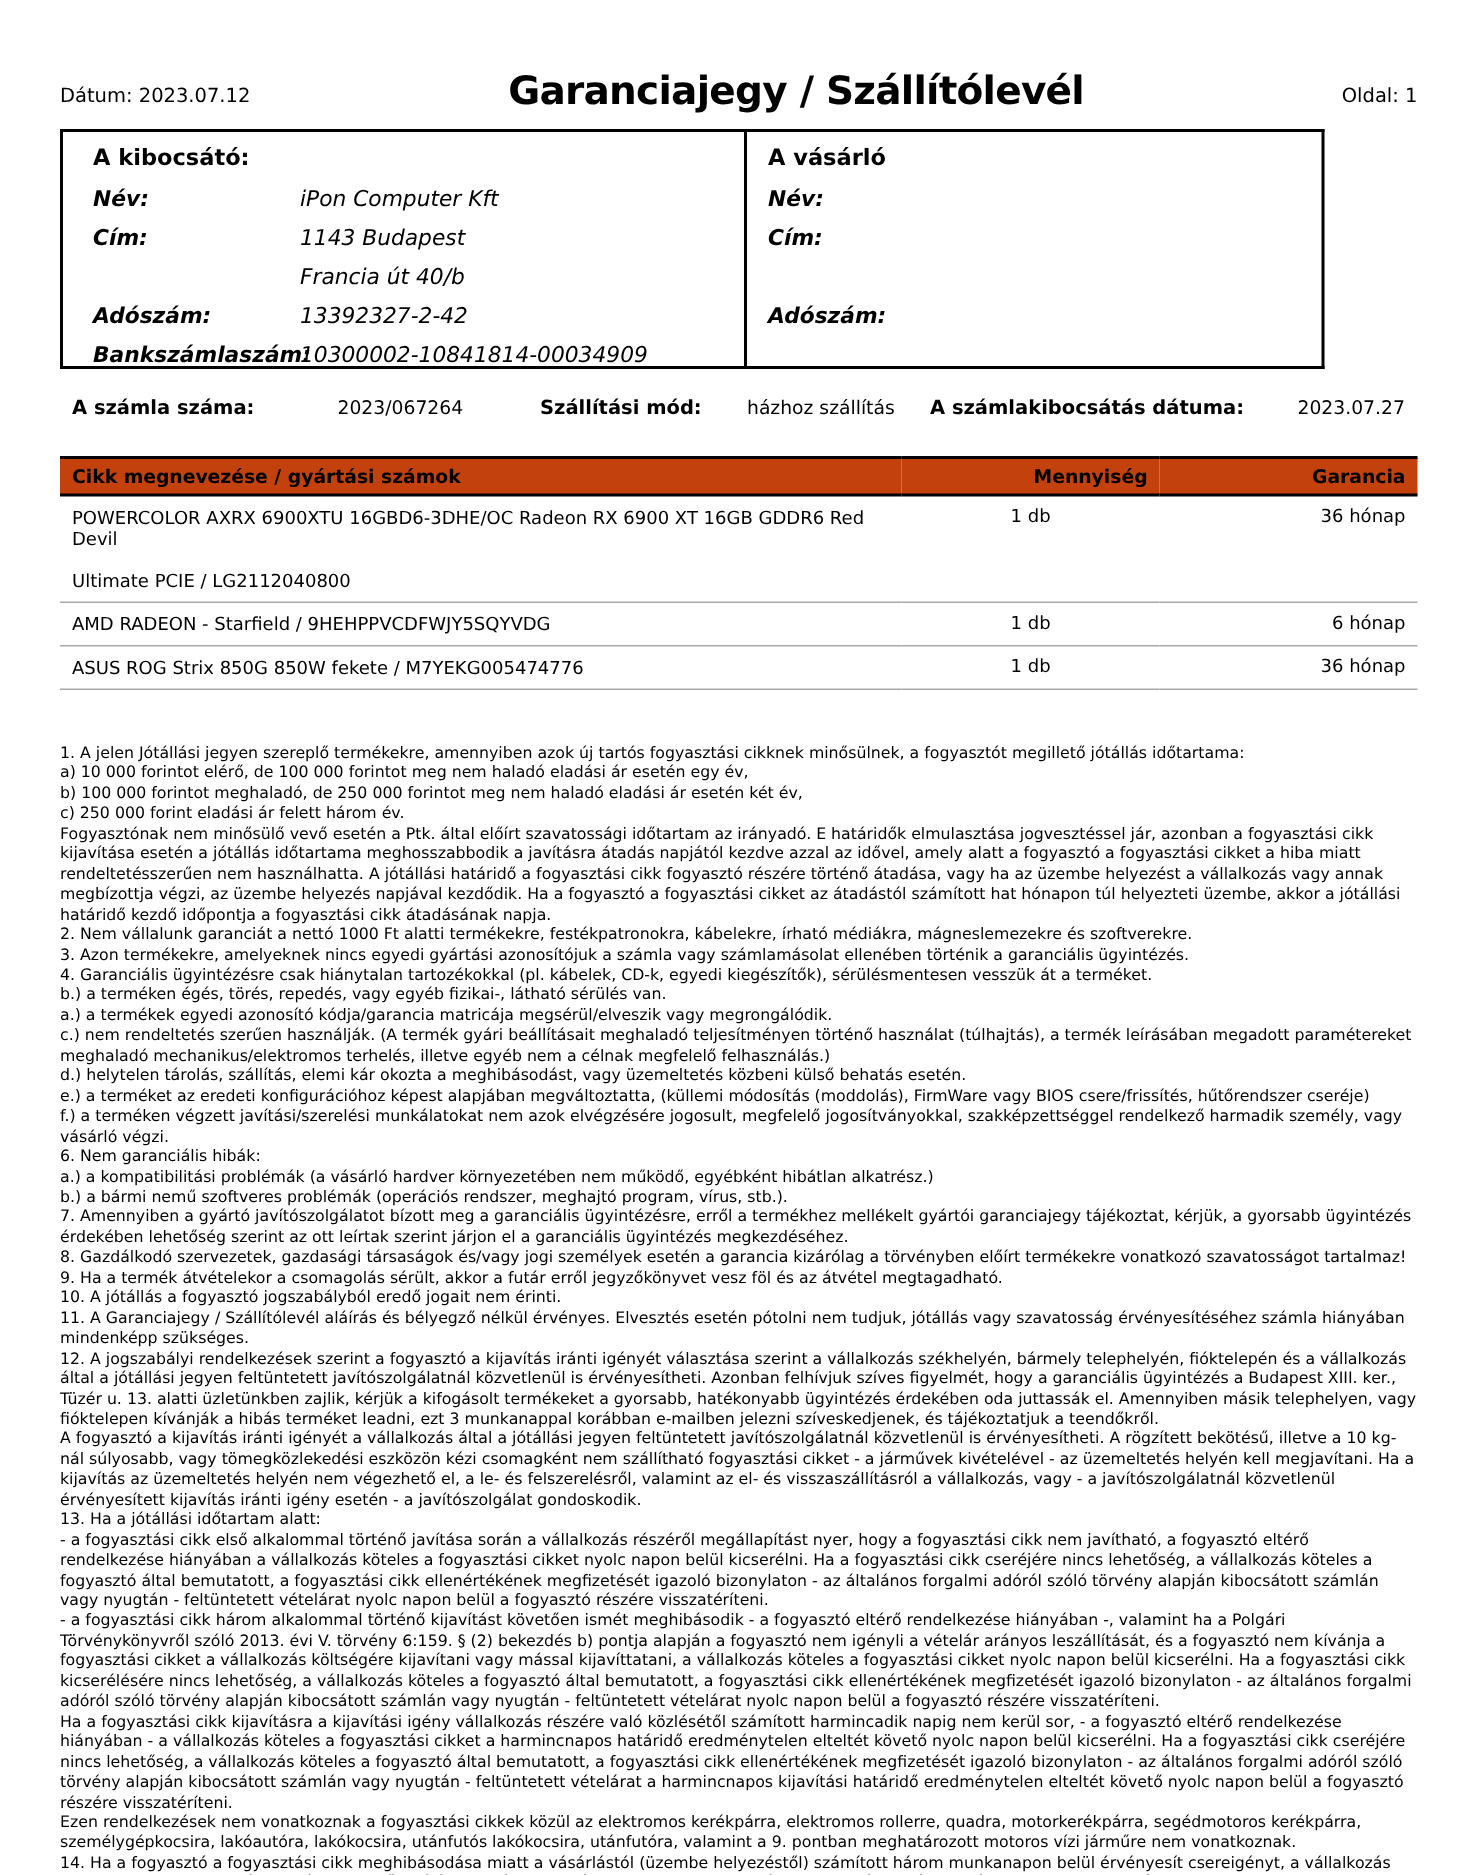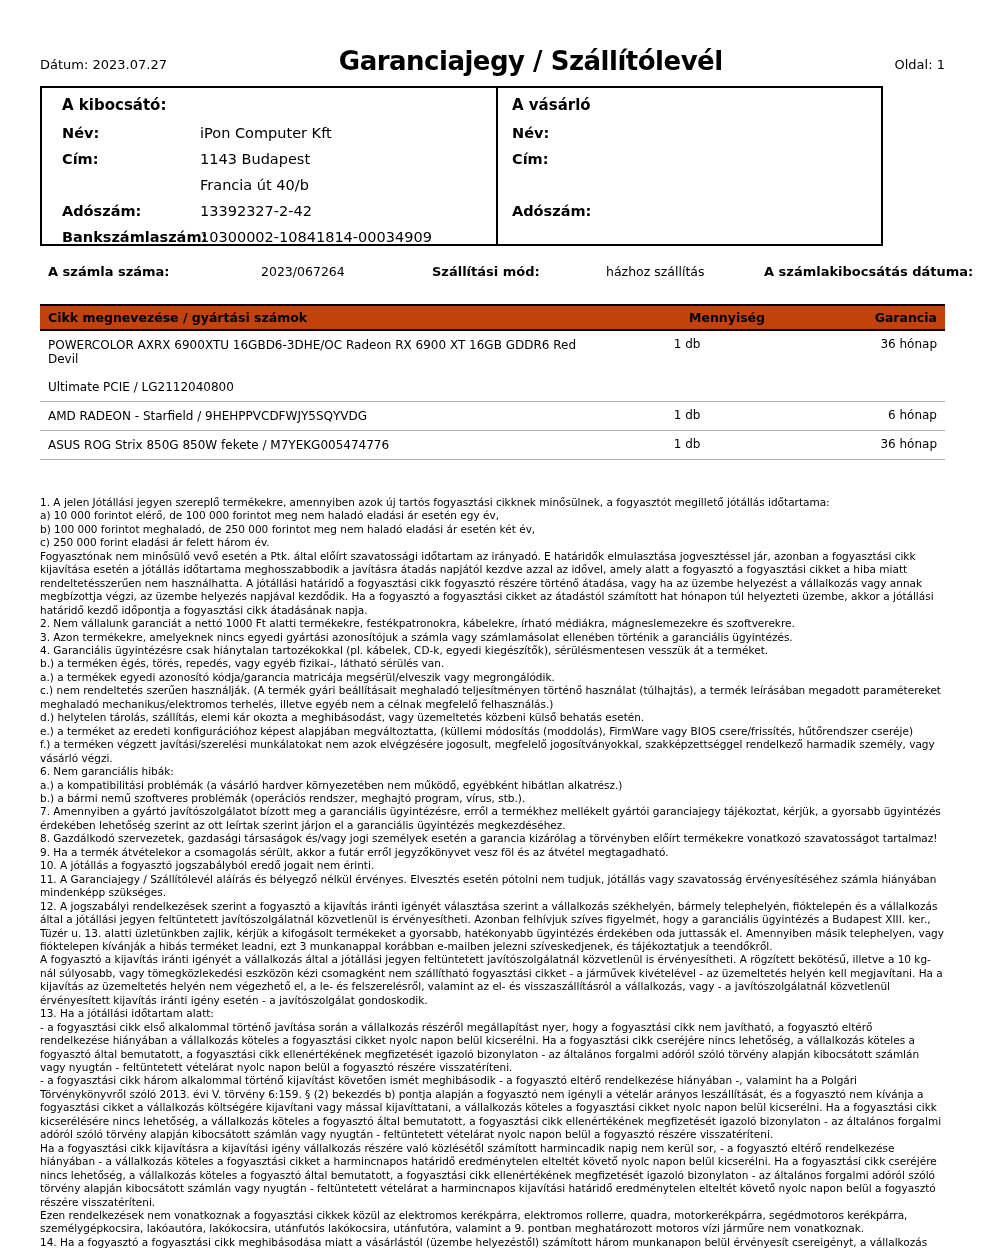--- a/index.html
+++ b/index.html
@@ -20,34 +20,33 @@
   }
   .doc-date, .doc-page { font-size: 13px; padding-bottom: 4px; white-space: nowrap; }
   .doc-title { font-size: 26px; font-weight: bold; letter-spacing: -0.5px; white-space: nowrap; }
 
   
   .party-boxes { display: flex; margin-top: 10px; height: 160px; }
   .party-box { border: 2px solid #000; height: 100%; padding: 8px 0 0 20px; }
   .party-box.issuer { width: 458px; }
   .party-box.buyer { width: 385px; border-left: none; padding-left: 14px; }
   .party-heading { font-weight: bold; font-size: 15px; margin-bottom: 6px; }
-  .party-row { display: flex; font-size: 14.5px; line-height: 26px; }
+  .party-row { display: flex; font-size: 14.5px; line-height: 26px; font-style: italic; }
   .party-row .lbl { font-weight: bold; width: 138px; flex: 0 0 auto; }
   .party-box.buyer .party-row .lbl { width: 130px; }
   .party-row .val { white-space: nowrap; }
   .party-row.spacer { height: 26px; }
 
   
   .invoice-line {
     display: grid;
     grid-template-columns: 177px 135px 138px 122px 245px 1fr;
     align-items: baseline;
     margin-top: 18px; padding-left: 8px;
     height: 30px;
-    gap: 36px;
   }
   .invoice-line .lbl { font-weight: bold; font-size: 13px; white-space: nowrap; }
   .invoice-line .val { font-size: 12.5px; white-space: nowrap; }
   .invoice-line .val.right { text-align: right; padding-right: 12px; }
 
   
   table.items { width: 100%; border-collapse: collapse; margin-top: 10px; }
   table.items col.c-name { width: 62%; }
   table.items col.c-qty  { width: 19%; }
   table.items col.c-war  { width: 19%; }
@@ -79,21 +78,21 @@
     max-height: 790px;
   }
   .terms p { margin: 0; }
 </style>
 </head>
 <body>
 
 <div class="page">
 
   <div class="doc-header">
-    <div class="doc-date">Dátum: 2023.07.27</div>
+    <div class="doc-date">Dátum: 2023.07.12</div>
     <div class="doc-title">Garanciajegy / Szállítólevél</div>
     <div class="doc-page">Oldal: 1</div>
   </div>
 
   <div class="party-boxes">
     <div class="party-box issuer">
       <div class="party-heading">A kibocsátó:</div>
       <div class="party-row">
         <span class="lbl">Név:</span>
         <span class="val">iPon Computer Kft</span>

